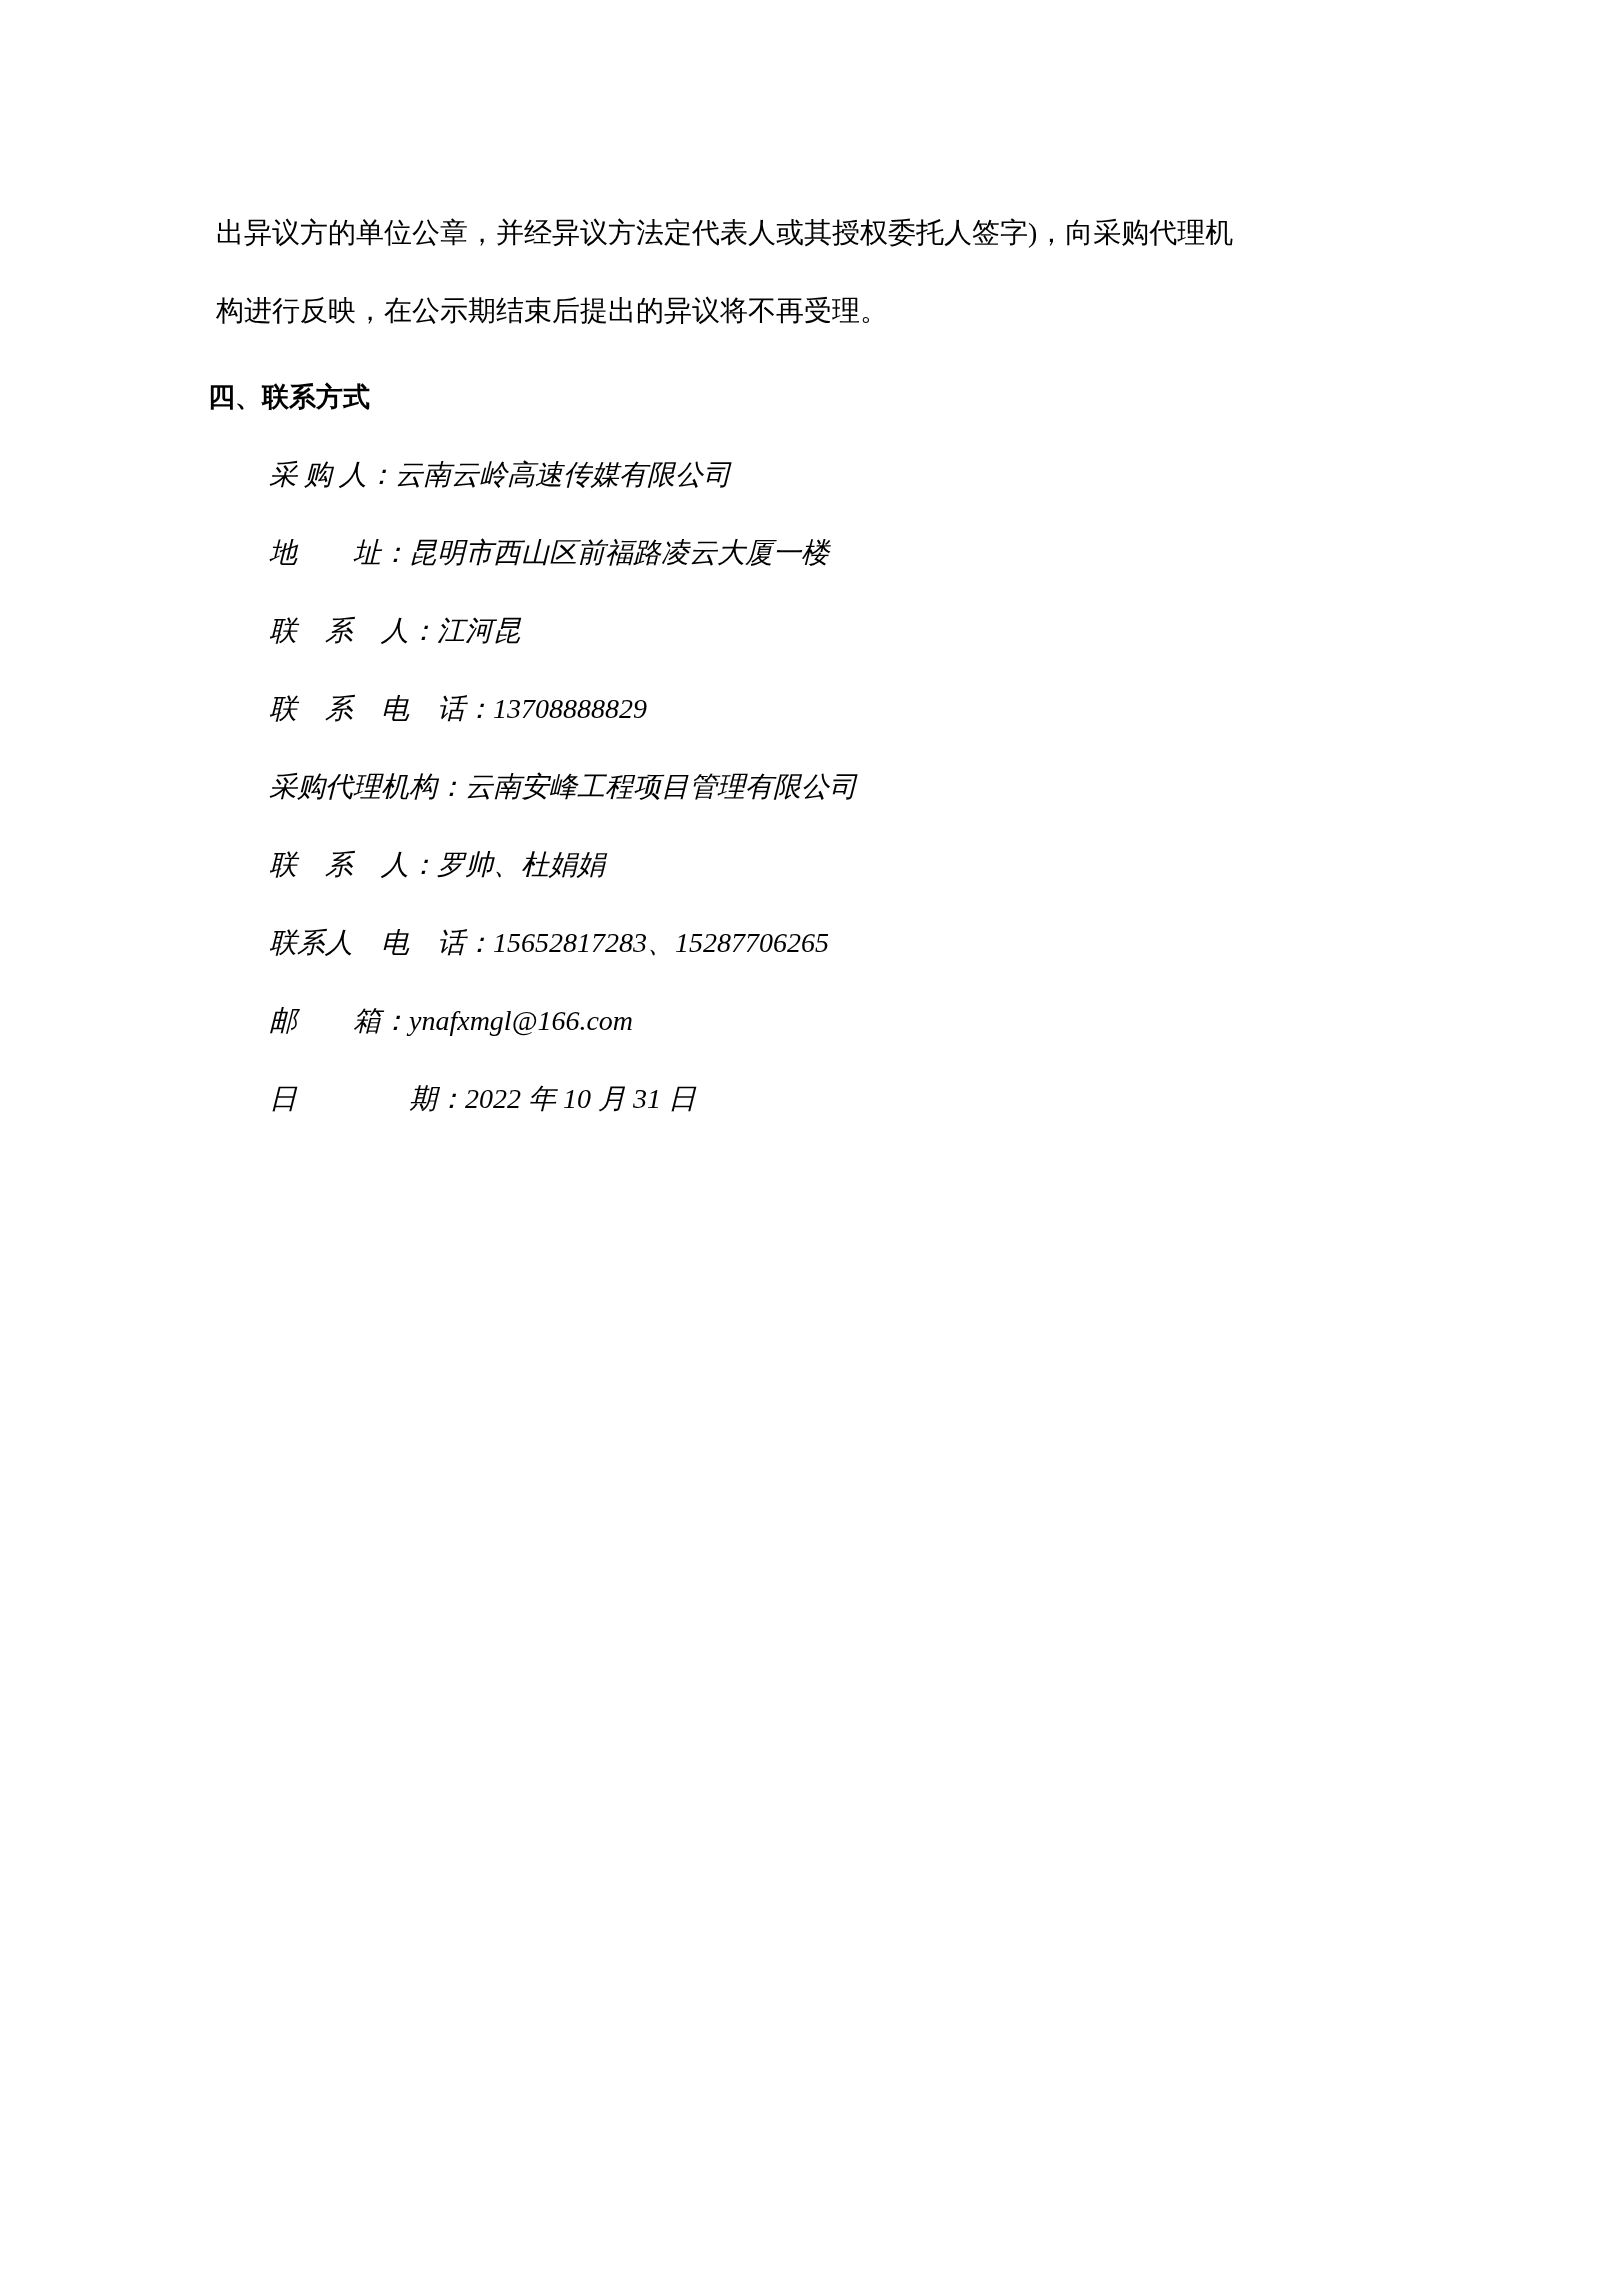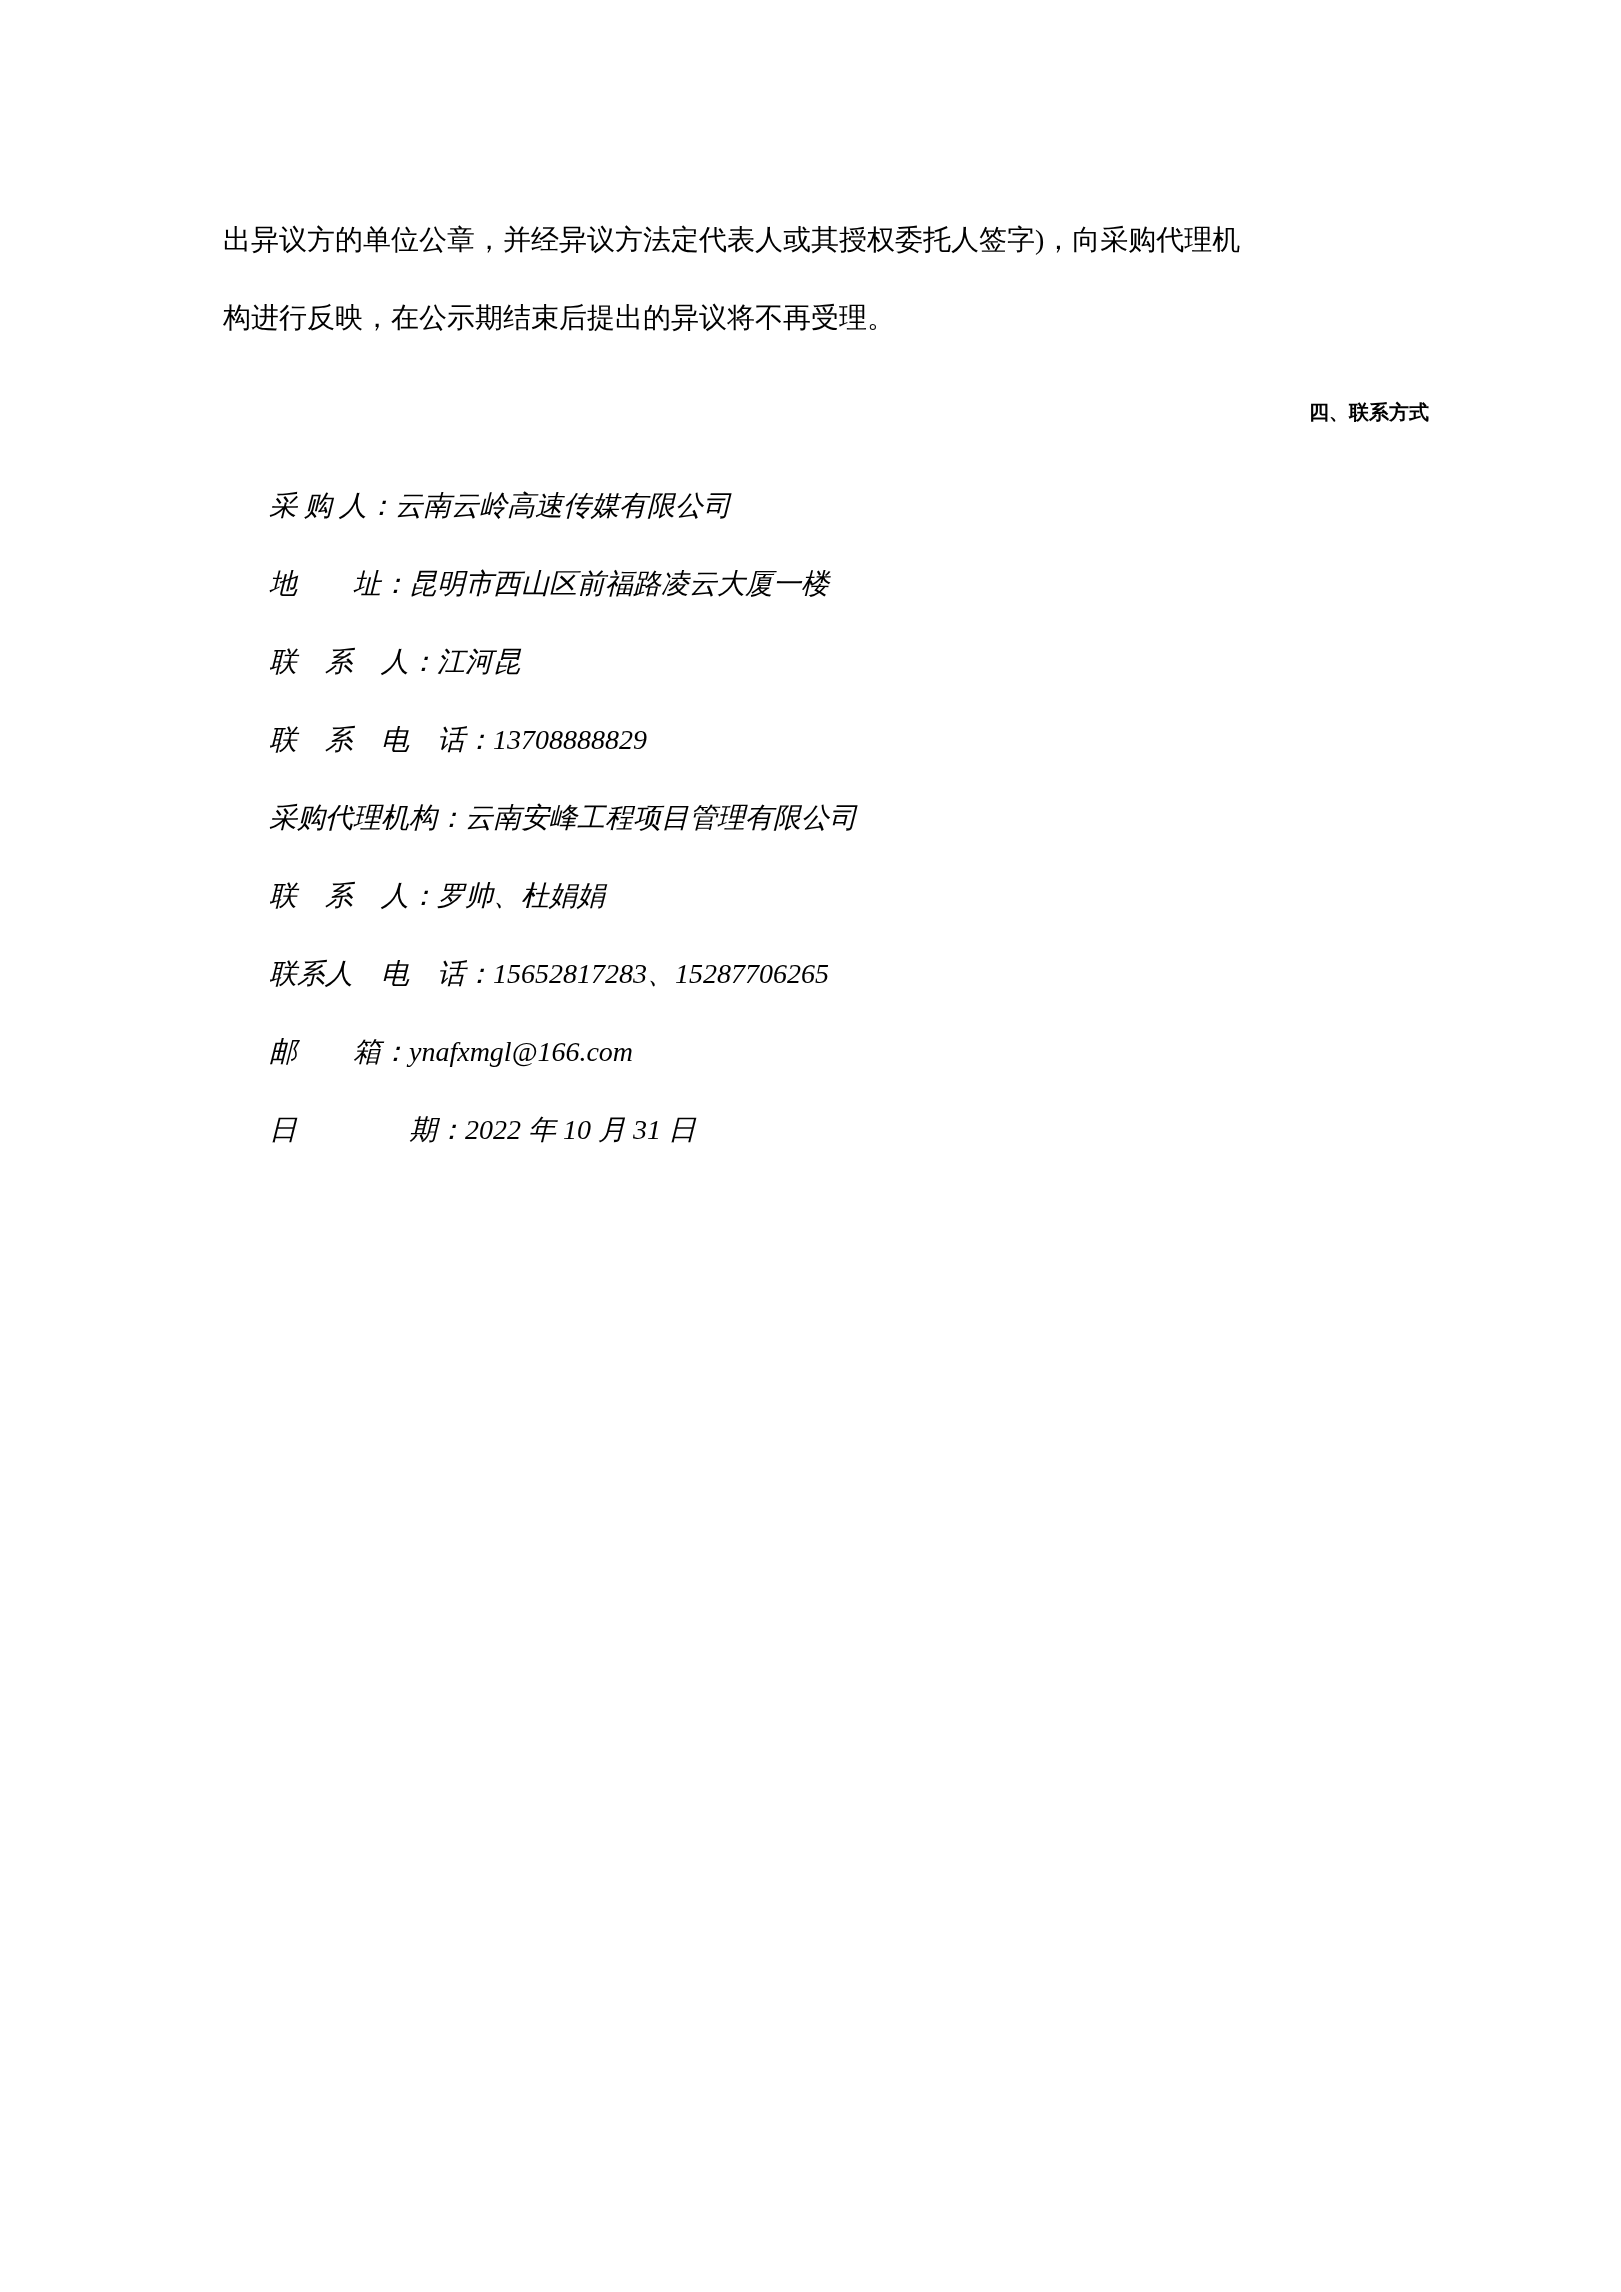--- a/index.html
+++ b/index.html
@@ -13,36 +13,35 @@
     font-family: "Liberation Serif", "DejaVu Serif", serif;
     font-size: 28px;
     overflow: hidden;
   }
   .content {
     position: absolute;
     left: 208px;
     top: 186px;
     right: 176px;
   }
-  .para { margin: 15px; }
+  .para { margin: 8px; }
   .pline {
     display: block;
     height: 78px;
     line-height: 78px;
     white-space: pre;
   }
   .heading {
-    margin: 16px;
+    margin: 0;
     height: 78px;
     line-height: 78px;
-    font-size: 20px;
+    font-size: 27px;
     font-weight: bold;
     font-family: "Liberation Sans", "DejaVu Sans", sans-serif;
     white-space: pre;
-    text-align: right;
   }
   .contact-list { margin: 0; font-style: italic; }
   .cline {
     height: 78px;
     line-height: 78px;
     padding-left: 61px;
     white-space: pre;
   }
 </style>
 </head>

